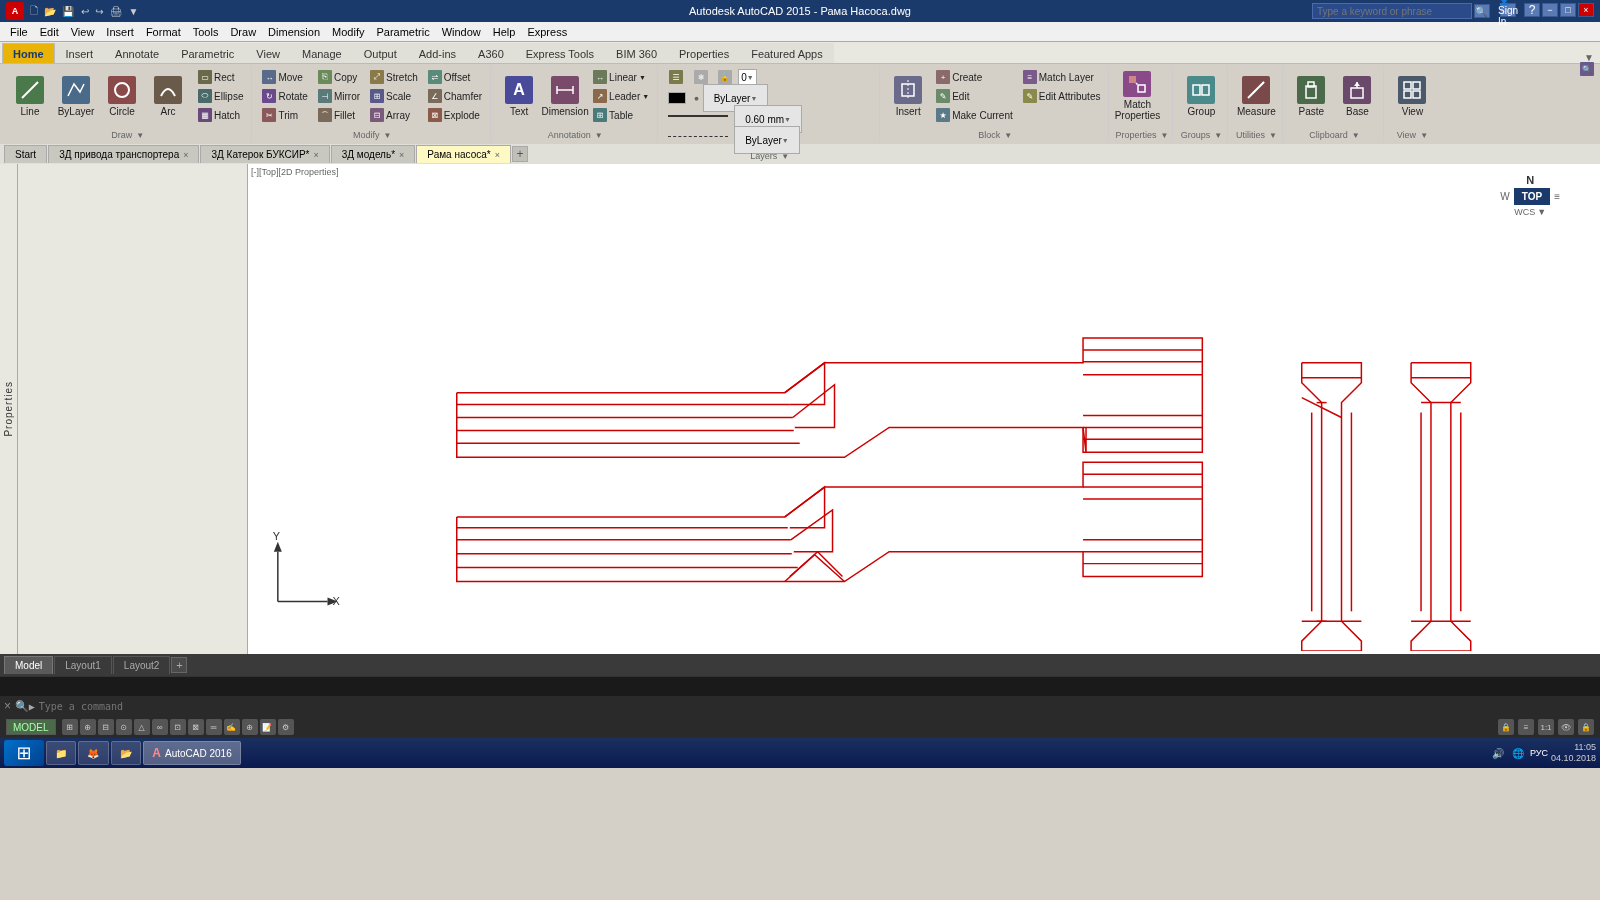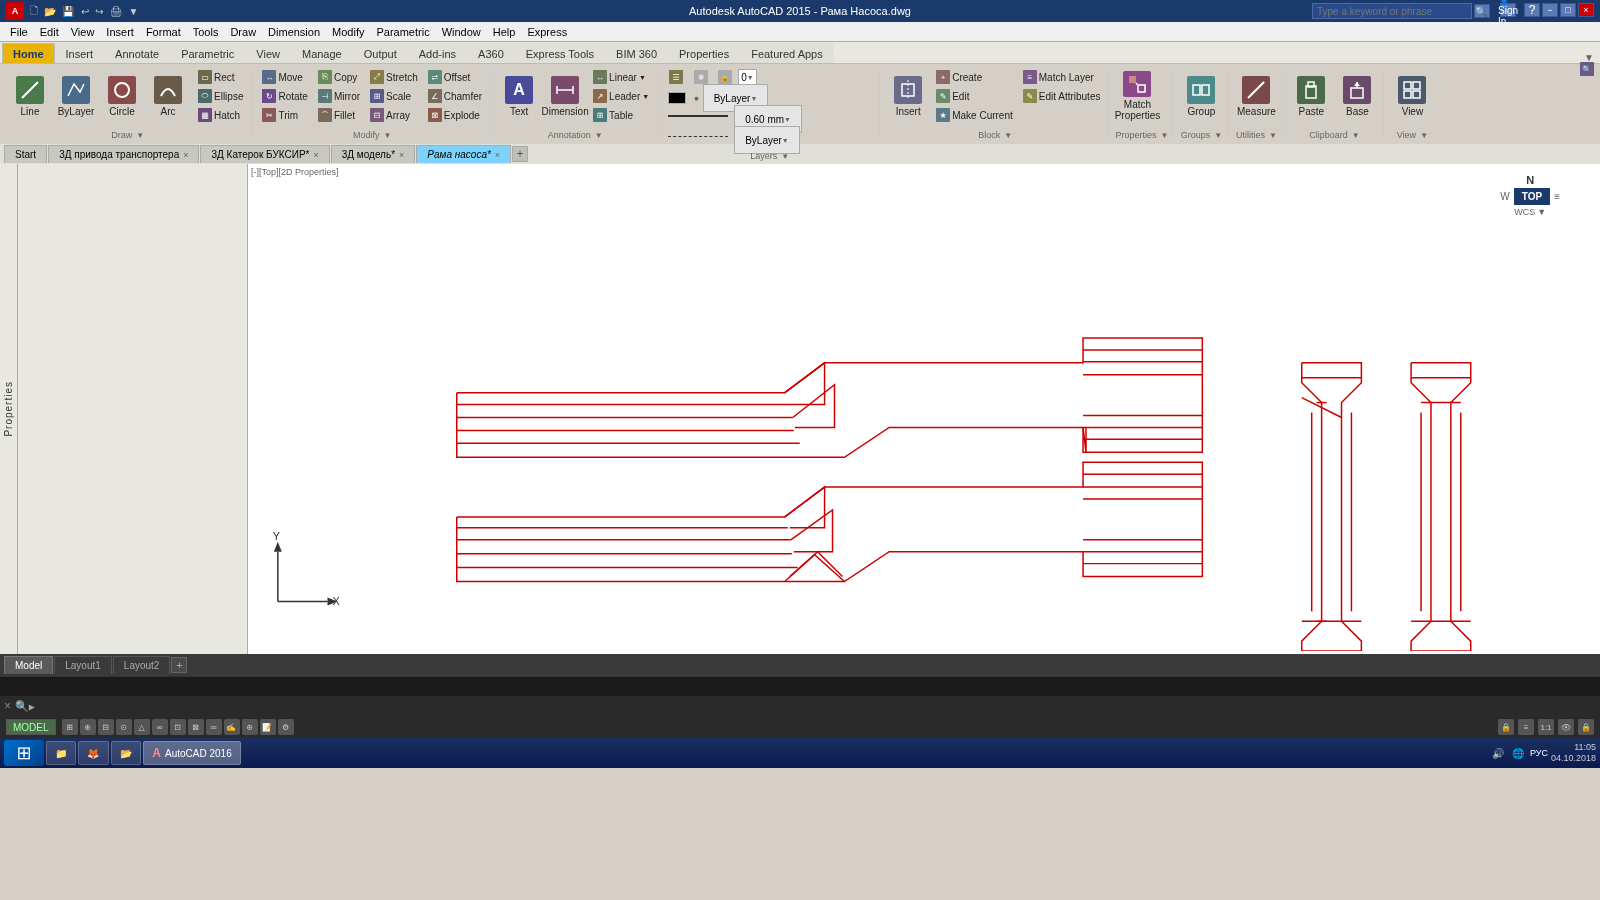--- a/index.html
+++ b/index.html
@@ -171,21 +171,21 @@
       background: #c8c8c0;
       border: 1px solid #aaa;
       border-bottom: none;
       font-size: 10px;
       cursor: pointer;
       height: 18px;
       display: flex;
       align-items: center;
       gap: 4px;
     }
-    .ws-tab.active { background: #7dd3fc; font-style: italic; }
+    .ws-tab.active { background: #fef9c3; }
     .ws-tab-close { font-size: 9px; color: #666; cursor: pointer; }
     .ws-tab-add { width: 16px; height: 16px; background: #c0c0b8; border: 1px solid #aaa; display: flex; align-items: center; justify-content: center; cursor: pointer; font-size: 12px; color: #555; }
 
     
     #main-container {
       display: flex;
       height: calc(900px - 22px - 20px - 102px - 20px - 20px - 25px - 30px);
     }
 
     
@@ -1014,20 +1014,21 @@
     <div style="width:16px;height:16px;background:#4a4a4a;border:1px solid #666;display:flex;align-items:center;justify-content:center;font-size:11px;color:#aaa;cursor:pointer;">+</div>
   </div>
 </div>
 
 <div id="command-line" style="height:40px;">
   <div id="command-history"></div>
   <div id="command-input-row">
     <span id="cmd-close">×</span>
     <span id="cmd-search">🔍</span>
     <span id="command-prompt">▶</span>
+    <input id="command-input" type="text" placeholder="Type a command" style="">
   </div>
 </div>
 
 <div id="status-bar">
   <div class="status-btn active">MODEL</div>
   <div style="display:flex;align-items:center;gap:2px;">
     <div class="status-icon">⊞</div>
     <div class="status-icon">⊕</div>
     <div class="status-icon">⊟</div>
     <div class="status-icon">⊙</div>

